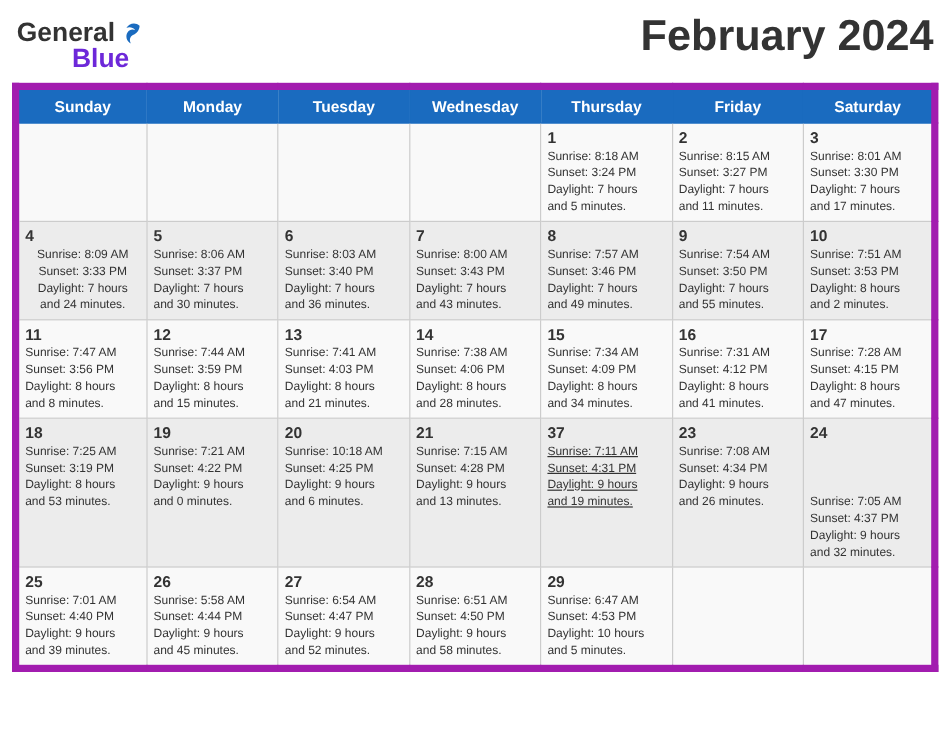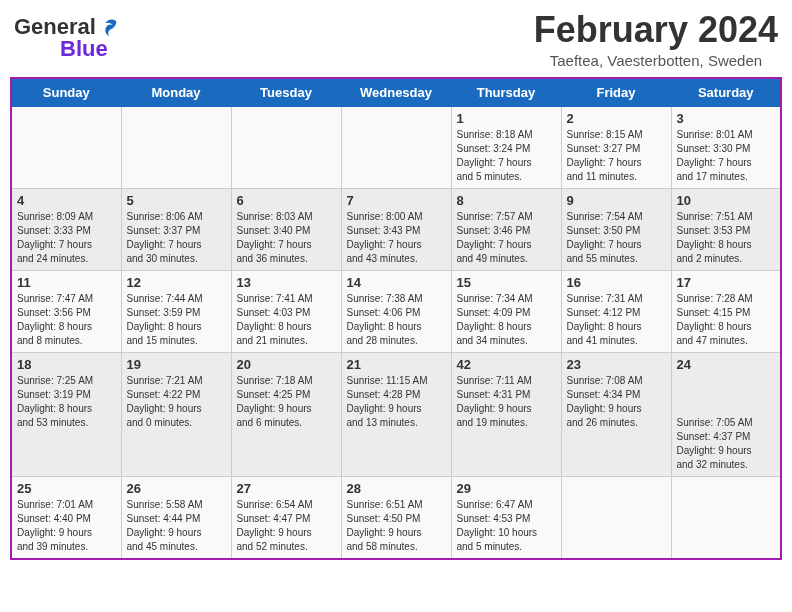--- a/index.html
+++ b/index.html
@@ -44,21 +44,21 @@
       line-height: 1.1;
     }
     .subtitle {
       font-size: 15px;
       color: #555;
       margin-top: 2px;
     }
     .calendar {
       width: 100%;
       border-collapse: collapse;
-      border: 2px solid #a21caf;
+      border: 6px solid #a21caf;
     }
     .calendar thead tr {
       background-color: #1a6bbf;
       color: #fff;
     }
     .calendar thead th {
       padding: 6px 4px;
       font-size: 13px;
       font-weight: bold;
       border: 1px solid #1a6bbf;
@@ -104,21 +104,20 @@
         <span class="logo-text logo-general">General</span>
         <svg class="logo-icon" viewBox="0 0 24 24">
           <path d="M20 6 C16 2, 10 4, 8 8 C10 7, 14 7, 16 10 C14 9, 11 9, 9 12 C7 15, 8 20, 12 22 C10 18, 12 15, 15 14 C17 13, 20 10, 20 6Z" fill="#1a6bbf"></path>
         </svg>
       </div>
       <span class="logo-text logo-blue">Blue</span>
     </div>
   </div>
   <div class="title-area">
     <div class="main-title">February 2024</div>
-    <div class="subtitle">Taeftea, Vaesterbotten, Sweden</div>
   </div>
 </div>
 
 <table class="calendar">
   <thead>
     <tr>
     <th>Sunday</th>
         <th>Monday</th>
         <th>Tuesday</th>
         <th>Wednesday</th>
@@ -151,21 +150,21 @@
           <span class="day-number">3</span>
           <div class="day-info" style="white-space: pre-line;">Sunrise: 8:01 AM
 Sunset: 3:30 PM
 Daylight: 7 hours
 and 17 minutes.</div>
         </td>
       </tr>
       <tr>
         <td>
           <span class="day-number">4</span>
-          <div class="day-info" style="white-space: pre-line;">Sunrise: 8:09 AM
+          <div class="day-info" style="white-space: pre-line; text-align: center;">Sunrise: 8:09 AM
 Sunset: 3:33 PM
 Daylight: 7 hours
 and 24 minutes.</div>
         </td>
         <td>
           <span class="day-number">5</span>
           <div class="day-info" style="white-space: pre-line;">Sunrise: 8:06 AM
 Sunset: 3:37 PM
 Daylight: 7 hours
 and 30 minutes.</div>
@@ -267,35 +266,35 @@
         </td>
         <td>
           <span class="day-number">19</span>
           <div class="day-info" style="white-space: pre-line;">Sunrise: 7:21 AM
 Sunset: 4:22 PM
 Daylight: 9 hours
 and 0 minutes.</div>
         </td>
         <td>
           <span class="day-number">20</span>
-          <div class="day-info" style="white-space: pre-line;">Sunrise: 7:18 AM
+          <div class="day-info" style="white-space: pre-line;">Sunrise: 10:18 AM
 Sunset: 4:25 PM
 Daylight: 9 hours
 and 6 minutes.</div>
         </td>
         <td>
           <span class="day-number">21</span>
-          <div class="day-info" style="white-space: pre-line;">Sunrise: 11:15 AM
+          <div class="day-info" style="white-space: pre-line;">Sunrise: 7:15 AM
 Sunset: 4:28 PM
 Daylight: 9 hours
 and 13 minutes.</div>
         </td>
         <td>
-          <span class="day-number">42</span>
-          <div class="day-info" style="white-space: pre-line;">Sunrise: 7:11 AM
+          <span class="day-number">37</span>
+          <div class="day-info" style="white-space: pre-line; text-decoration: underline;">Sunrise: 7:11 AM
 Sunset: 4:31 PM
 Daylight: 9 hours
 and 19 minutes.</div>
         </td>
         <td>
           <span class="day-number">23</span>
           <div class="day-info" style="white-space: pre-line;">Sunrise: 7:08 AM
 Sunset: 4:34 PM
 Daylight: 9 hours
 and 26 minutes.</div>

